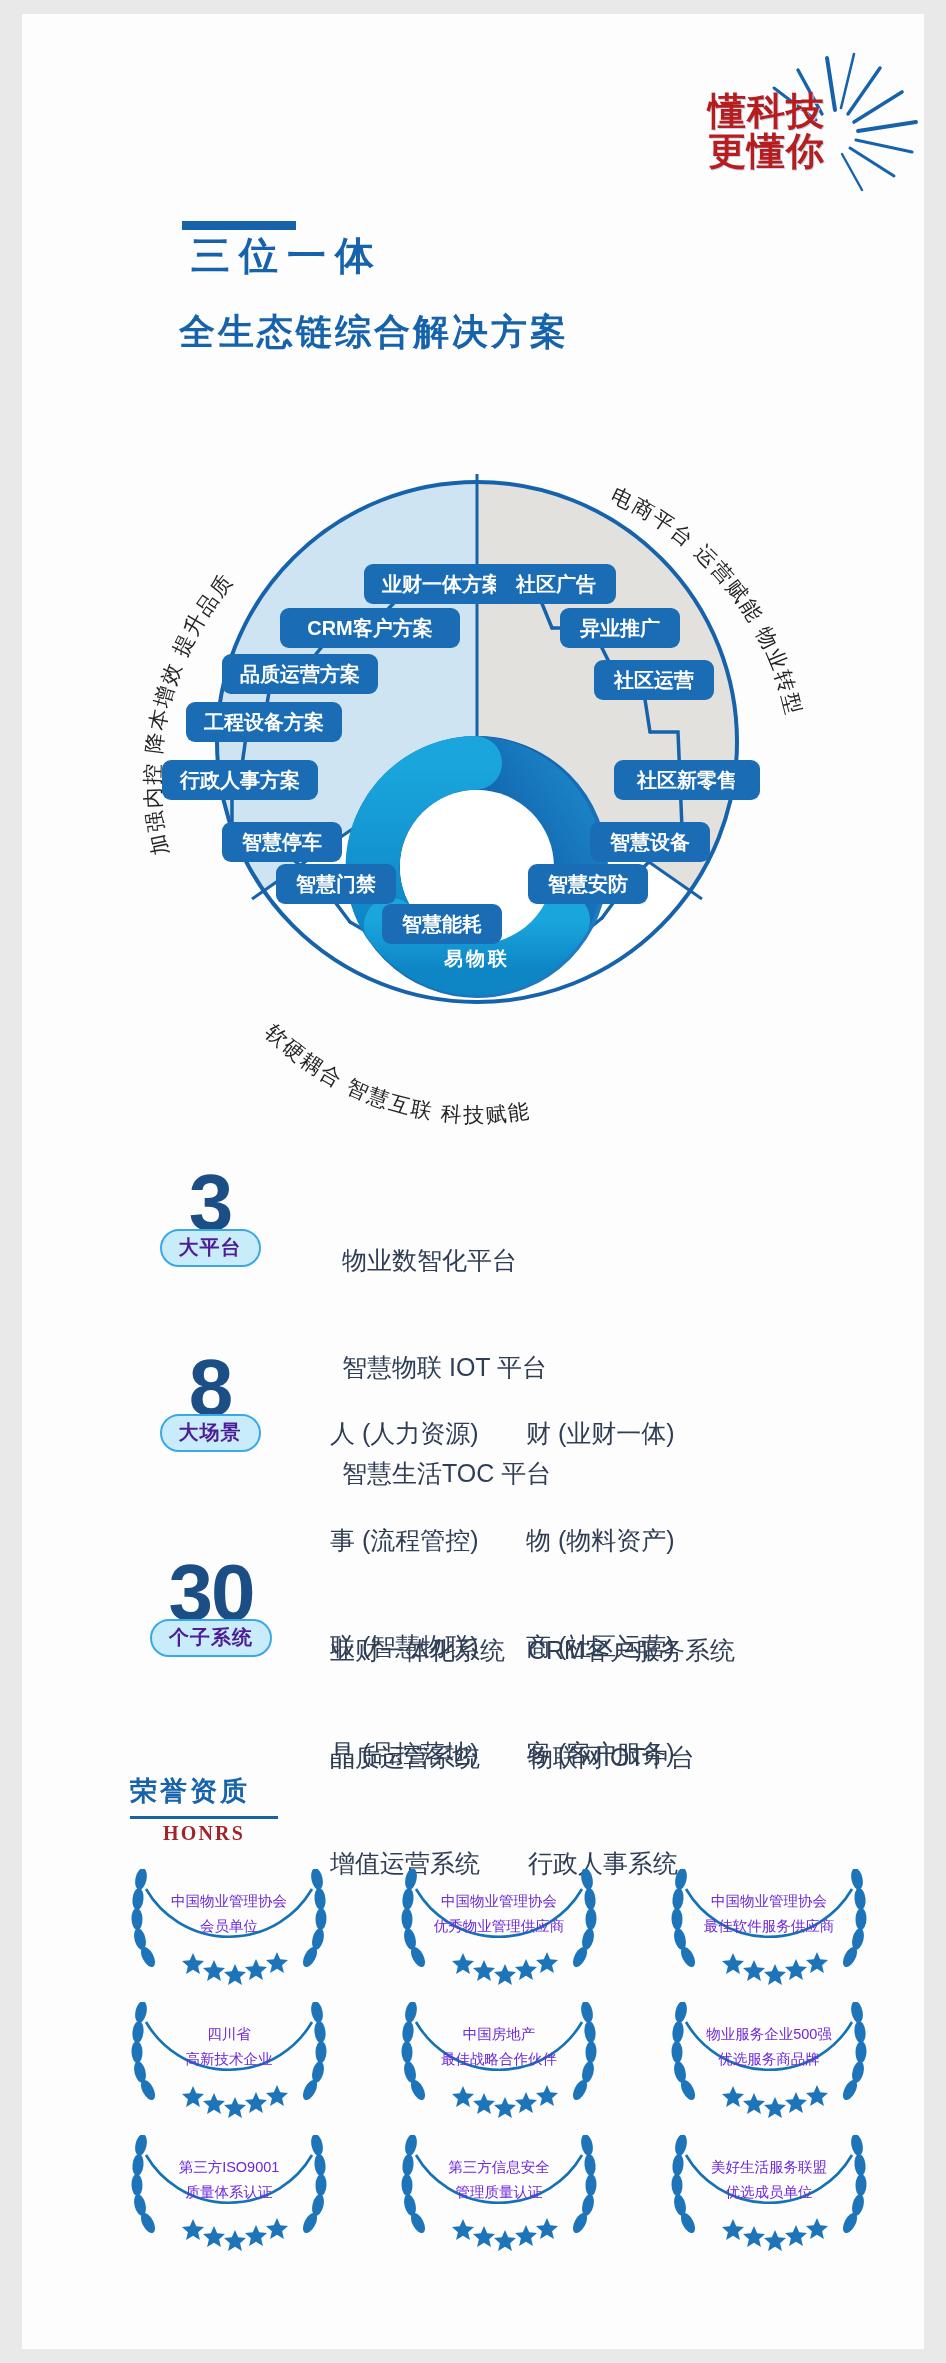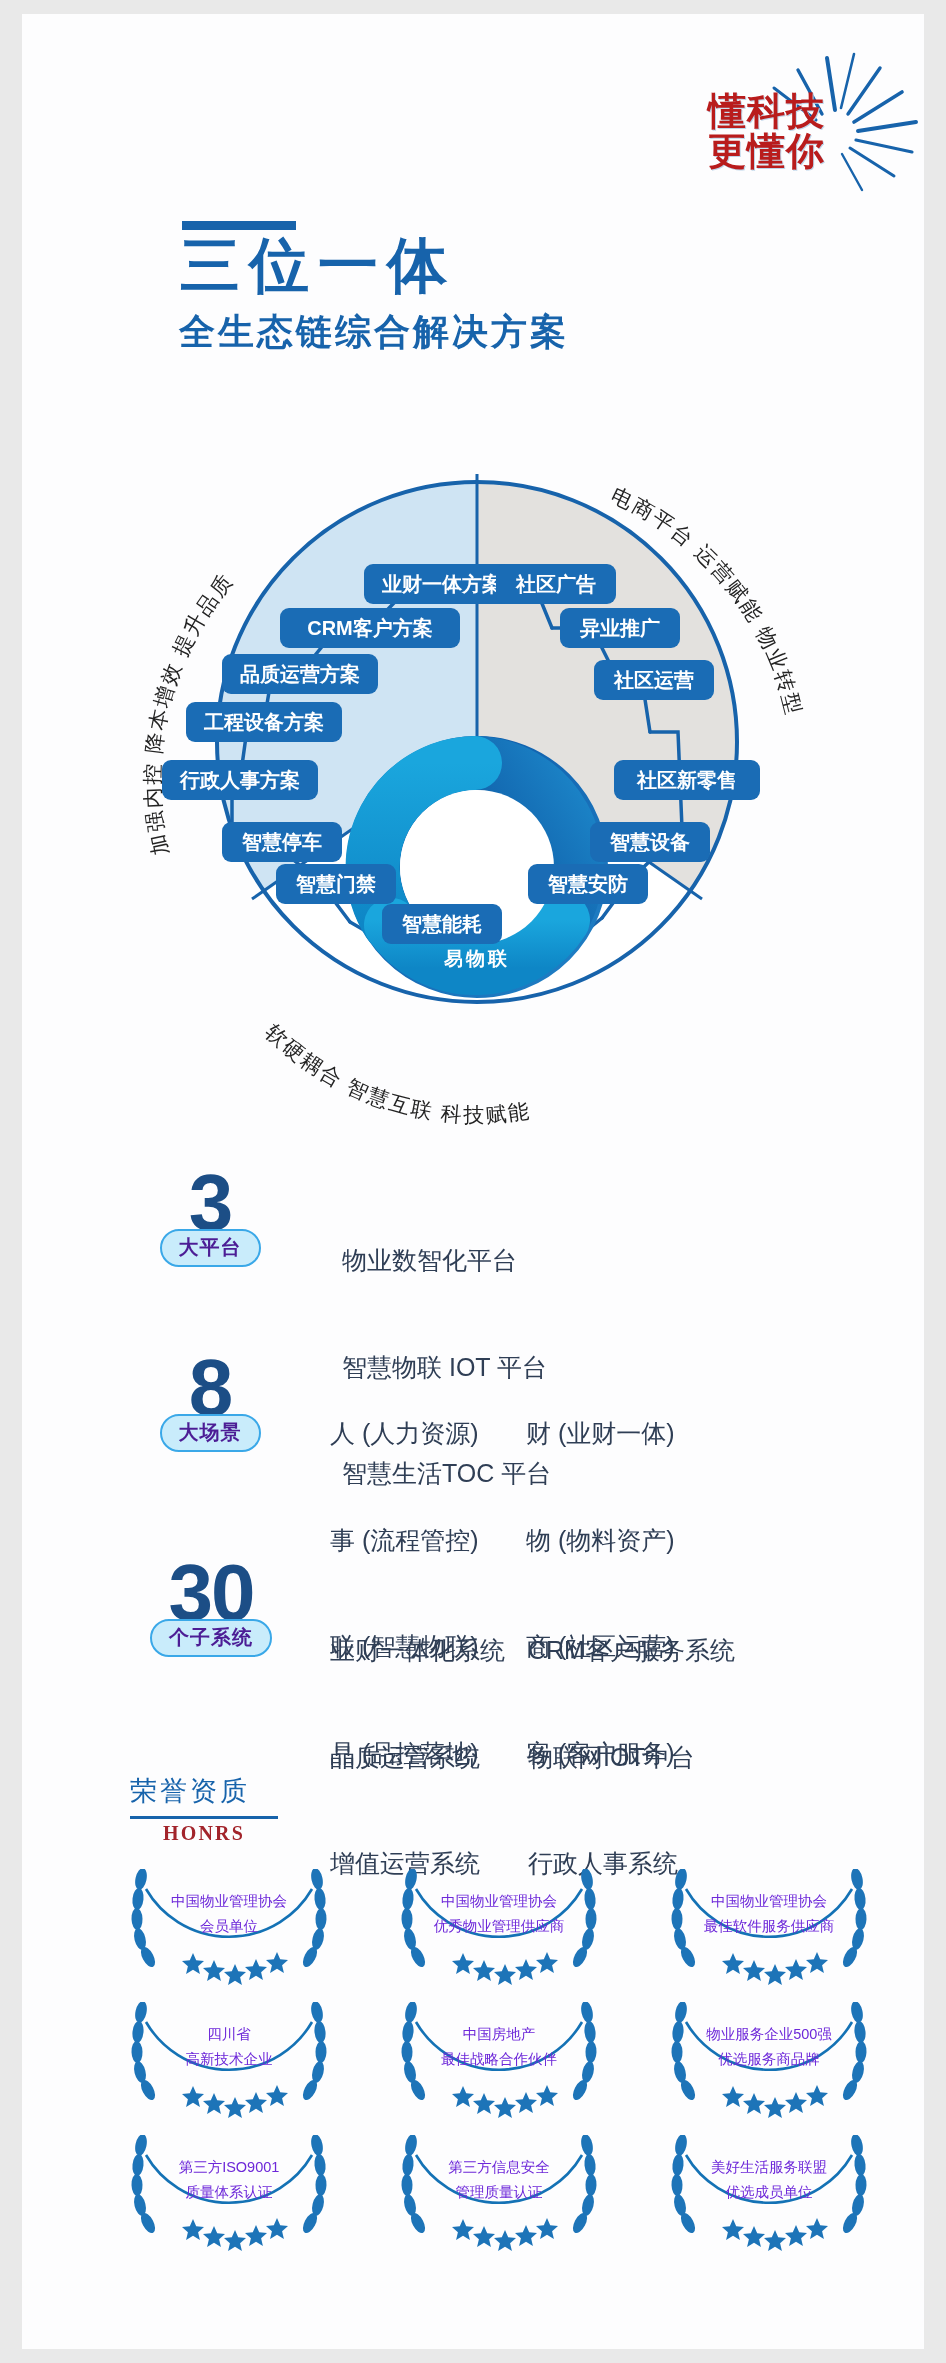--- a/index.html
+++ b/index.html
@@ -35,22 +35,22 @@
     white-space: pre-line;
   }
   .title-rule {
     position: absolute;
     left: 160px; top: 207px;
     width: 114px; height: 9px;
     background: #1763ab;
   }
   .title-cn {
     position: absolute;
-    left: 158px; top: 222px;
-    font-size: 60px;
+    left: 169px; top: 222px;
+    font-size: 39px;
     font-weight: bold;
     letter-spacing: 9px;
     color: #1763ab;
     line-height: 1;
   }
   .subtitle-cn {
     position: absolute;
     left: 157px; top: 300px;
     font-size: 36px;
     font-weight: bold;
@@ -108,21 +108,21 @@
     font-size: 25px;
     white-space: pre;
   }
   .num-lines .row { display: flex; }
   .num-lines .c1 { display: inline-block; }
   .num-lines .c2 { display: inline-block; }
 
   
   .honor-head { position: absolute; left: 108px; top: 1759px; }
   .honor-cn {
-    font-size: 27px; font-weight: normal; color: #1763ab; letter-spacing: 3px;
+    font-size: 27px; font-weight: bold; color: #1763ab; letter-spacing: 3px;
   }
   .honor-line { width: 148px; height: 3px; background: #1763ab; margin: 7px 0 3px 0; }
   .honor-en {
     font-size: 20px; font-weight: bold; color: #a2242b;
     letter-spacing: 2.2px; text-align: center; width: 148px;
     font-family: "Liberation Serif", "DejaVu Serif", serif;
   }
 
   .badges { position: absolute; left: 72px; top: 1855px; width: 810px; }
   .badge-row { display: flex; }

